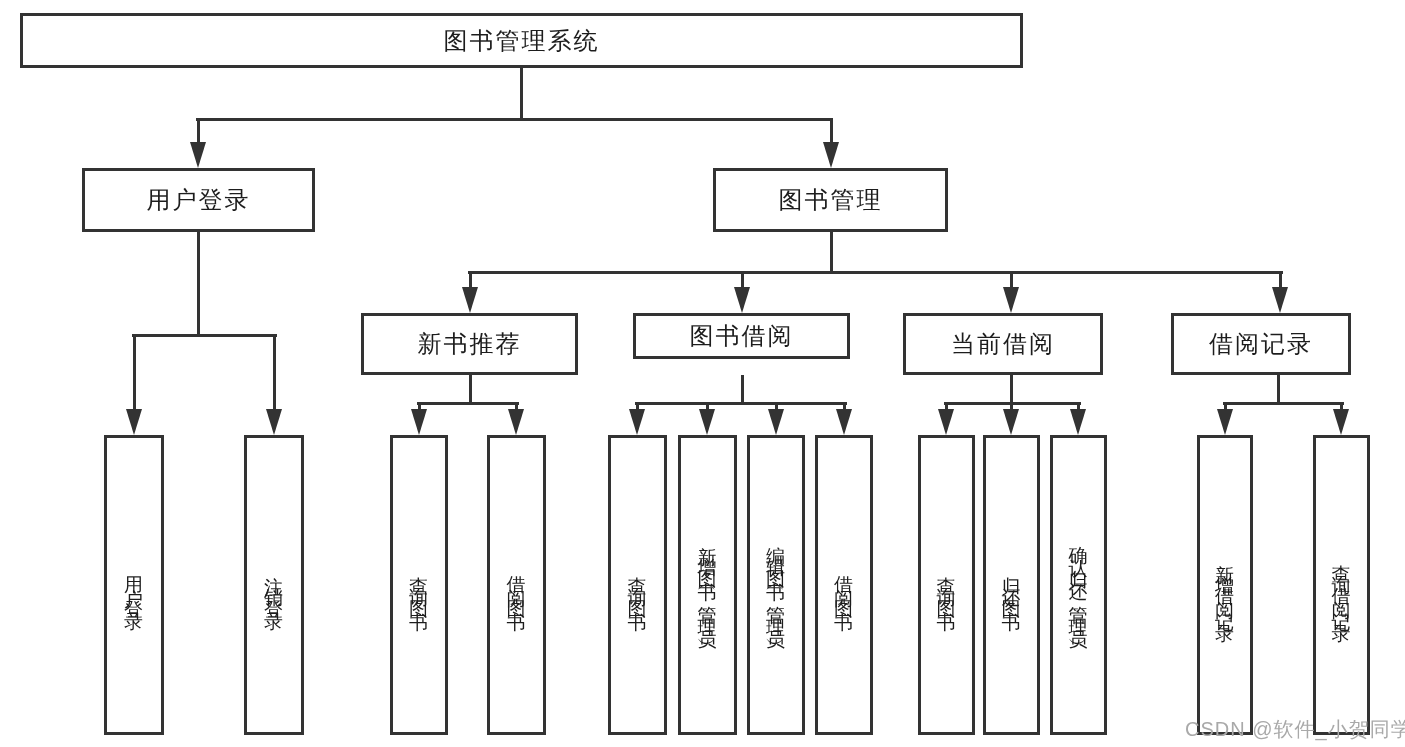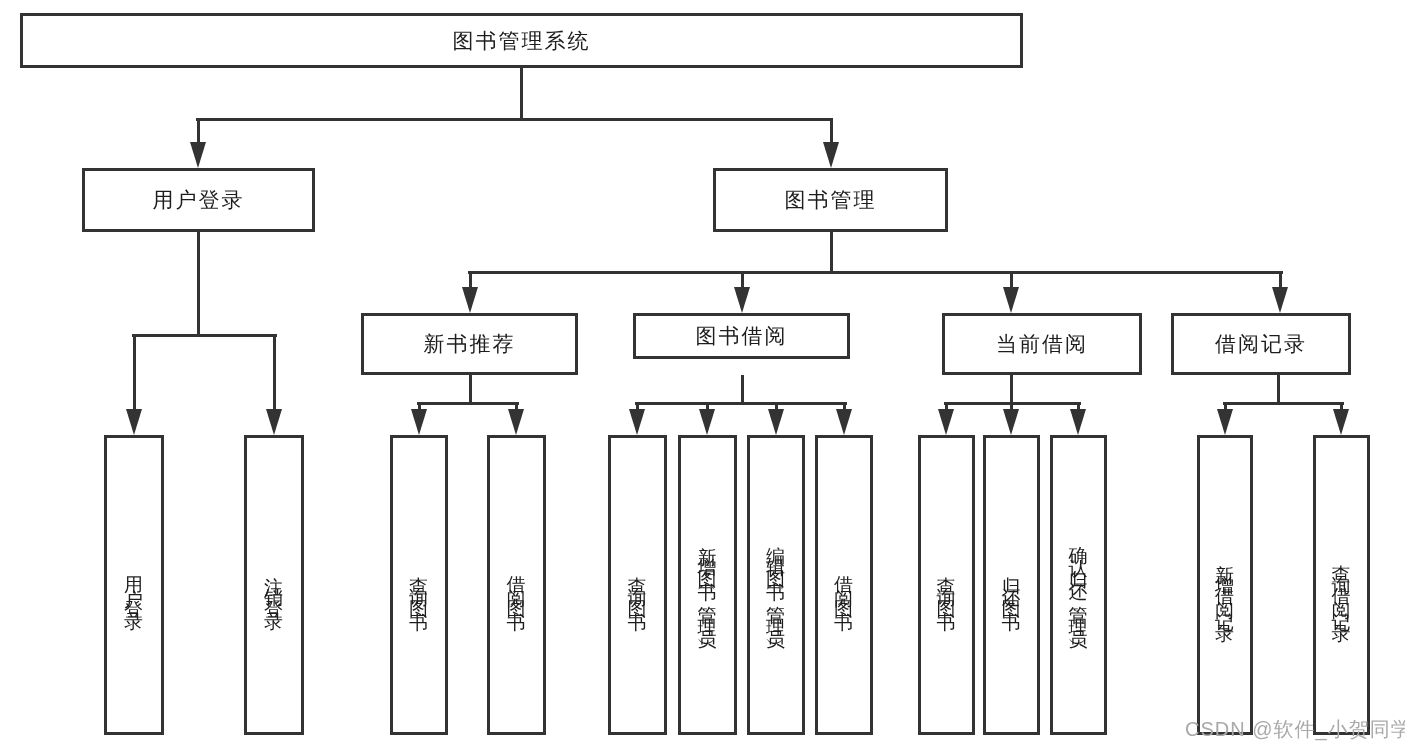--- a/index.html
+++ b/index.html
@@ -19,21 +19,21 @@
     position: absolute;
     box-sizing: border-box;
     background: #ffffff;
     border: 3px solid var(--line, #333333);
     display: flex;
     align-items: center;
     justify-content: center;
     color: var(--text, #1d1d1d);
   }
   .node.h .lbl {
-    font-size: 21px;
+    font-size: 24px;
     letter-spacing: 2px;
     white-space: nowrap;
   }
   .node.v .lbl {
     writing-mode: vertical-rl;
     text-orientation: mixed;
     font-size: 19px;
     letter-spacing: 12px;
     line-height: 1;
   }
@@ -133,21 +133,21 @@
       </div>
       <div class="node h" style="left: 713px; top: 168px; width: 235px; height: 64px; text-align: center;">
         <span class="lbl">图书管理</span>
       </div>
       <div class="node h" style="left: 361px; top: 313px; width: 217px; height: 62px; text-align: center;">
         <span class="lbl">新书推荐</span>
       </div>
       <div class="node h" style="left: 633px; top: 313px; width: 217px; height: 46px;">
         <span class="lbl">图书借阅</span>
       </div>
-      <div class="node h" style="left: 903px; top: 313px; width: 200px; height: 62px; margin-left: 39px;">
+      <div class="node h" style="left: 903px; top: 313px; width: 200px; height: 62px;">
         <span class="lbl">当前借阅</span>
       </div>
       <div class="node h" style="left: 1171px; top: 313px; width: 180px; height: 62px;">
         <span class="lbl">借阅记录</span>
       </div>
       <div class="node v" style="left: 104px; top: 435px; width: 60px; height: 300px;">
         <span class="lbl">用户登录</span>
       </div>
       <div class="node v" style="left: 244px; top: 435px; width: 60px; height: 300px;">
         <span class="lbl">注销登录</span>

